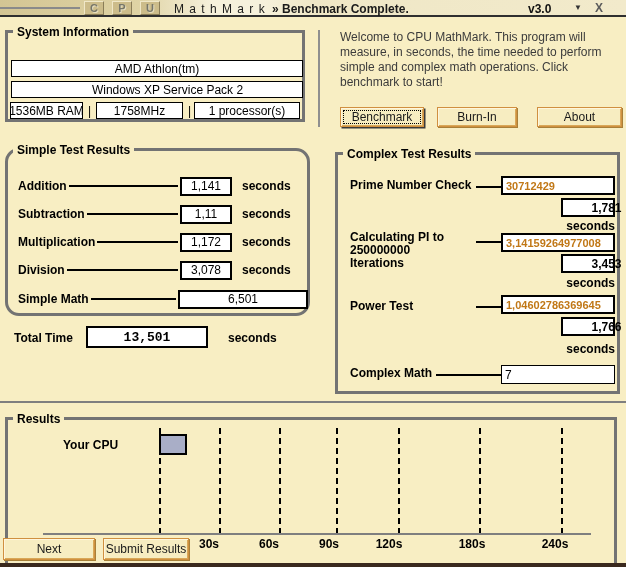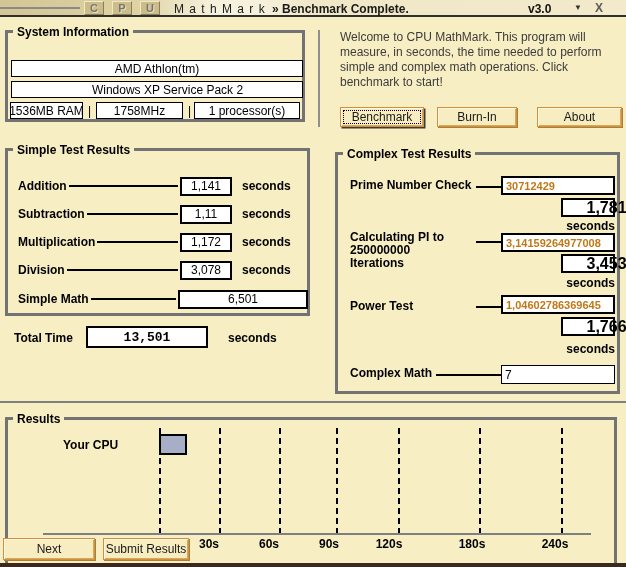--- a/index.html
+++ b/index.html
@@ -59,21 +59,21 @@
   .tt-box { position:absolute; left:86px; top:326px; width:122px; height:22px; background:#fff; border:2px solid #000;
     display:flex; align-items:center; justify-content:center; font-size:13px; font-weight:bold;font-family:Liberation Mono, monospace; }
   .tt-unit { position:absolute; left:228px; top:331px; font-size:12px; font-weight:bold; }
 
   
   .cx-label { position:absolute; font-size:12px; font-weight:bold; color:#000; white-space:pre-line; line-height:13px; }
   .cx-conn { position:absolute; height:0; border-top:2px solid #000; }
   .cx-result { position:absolute; left:163px; width:114px; height:19px; background:#fff; border:2px solid #000;
     display:flex; align-items:center; font-size:11px; font-weight:bold; color:#C17817; padding-left:3px; white-space:nowrap; }
   .cx-time { position:absolute; left:223px; width:54px; height:19px; background:#fff; border:2px solid #000;
-    display:flex; align-items:center; justify-content:center; font-size:16px; font-weight:bold; color:#000;padding-left:37px; }
+    display:flex; align-items:center; justify-content:center; font-size:12px; font-weight:bold; color:#000;padding-left:37px; }
   .cx-unit { position:absolute; left:200px; width:77px; text-align:right; font-size:12px; font-weight:bold; color:#000; }
   .cx-plain { position:absolute; left:163px; width:114px; height:19px; background:#fff; border:1px solid #000;
     display:flex; align-items:center; font-size:12px; color:#000; padding-left:3px; }
 
   
   .dashline { position:absolute; top:8px; width:0; height:106px; border-left:2px dashed #000; }
   .cpu-bar { position:absolute; left:151px; top:14px; width:28px; height:21px; background:#A9AEC7; border:2px solid #000; }
   .axis { position:absolute; left:35px; top:113px; width:548px; height:2px; background:#7f7f7f; }
   .tick-label { position:absolute; top:117px; transform:translateX(-50%); font-size:12px; font-weight:bold; color:#000; }
   .series-label { position:absolute; left:55px; top:18px; font-size:12px; font-weight:bold; }
@@ -108,21 +108,21 @@
     <div class="sysbox" style="left:186px; top:69px; width:106px;">1 processor(s)</div>
   </div>
 
   <div class="vdivider"></div>
 
   <div class="welcome">Welcome to CPU MathMark. This program will measure, in seconds, the time needed to perform simple and complex math operations. Click benchmark to start!</div>
   <button class="btn btn-default" style="left:340px; top:107px; width:84px;">Benchmark</button>
   <button class="btn" style="left:437px; top:107px; width:80px;">Burn-In</button>
   <button class="btn" style="left:537px; top:107px; width:85px;">About</button>
 
-  <div class="groupbox" style="left:5px; top:148px; width:305px; height:168px;">
+  <div class="groupbox" style="left:5px; top:148px; width:305px; height:168px;border-radius:14px;">
     <span class="groupbox-label">Simple Test Results</span>
 
     <div class="st-row" style="top:25px">
       <span class="lbl">Addition</span>
       <span class="connector"></span>
       <span class="vbox">1,141</span>
       <span class="unit">seconds</span>
     </div>
     <div class="st-row" style="top:53px">
       <span class="lbl">Subtraction</span>

